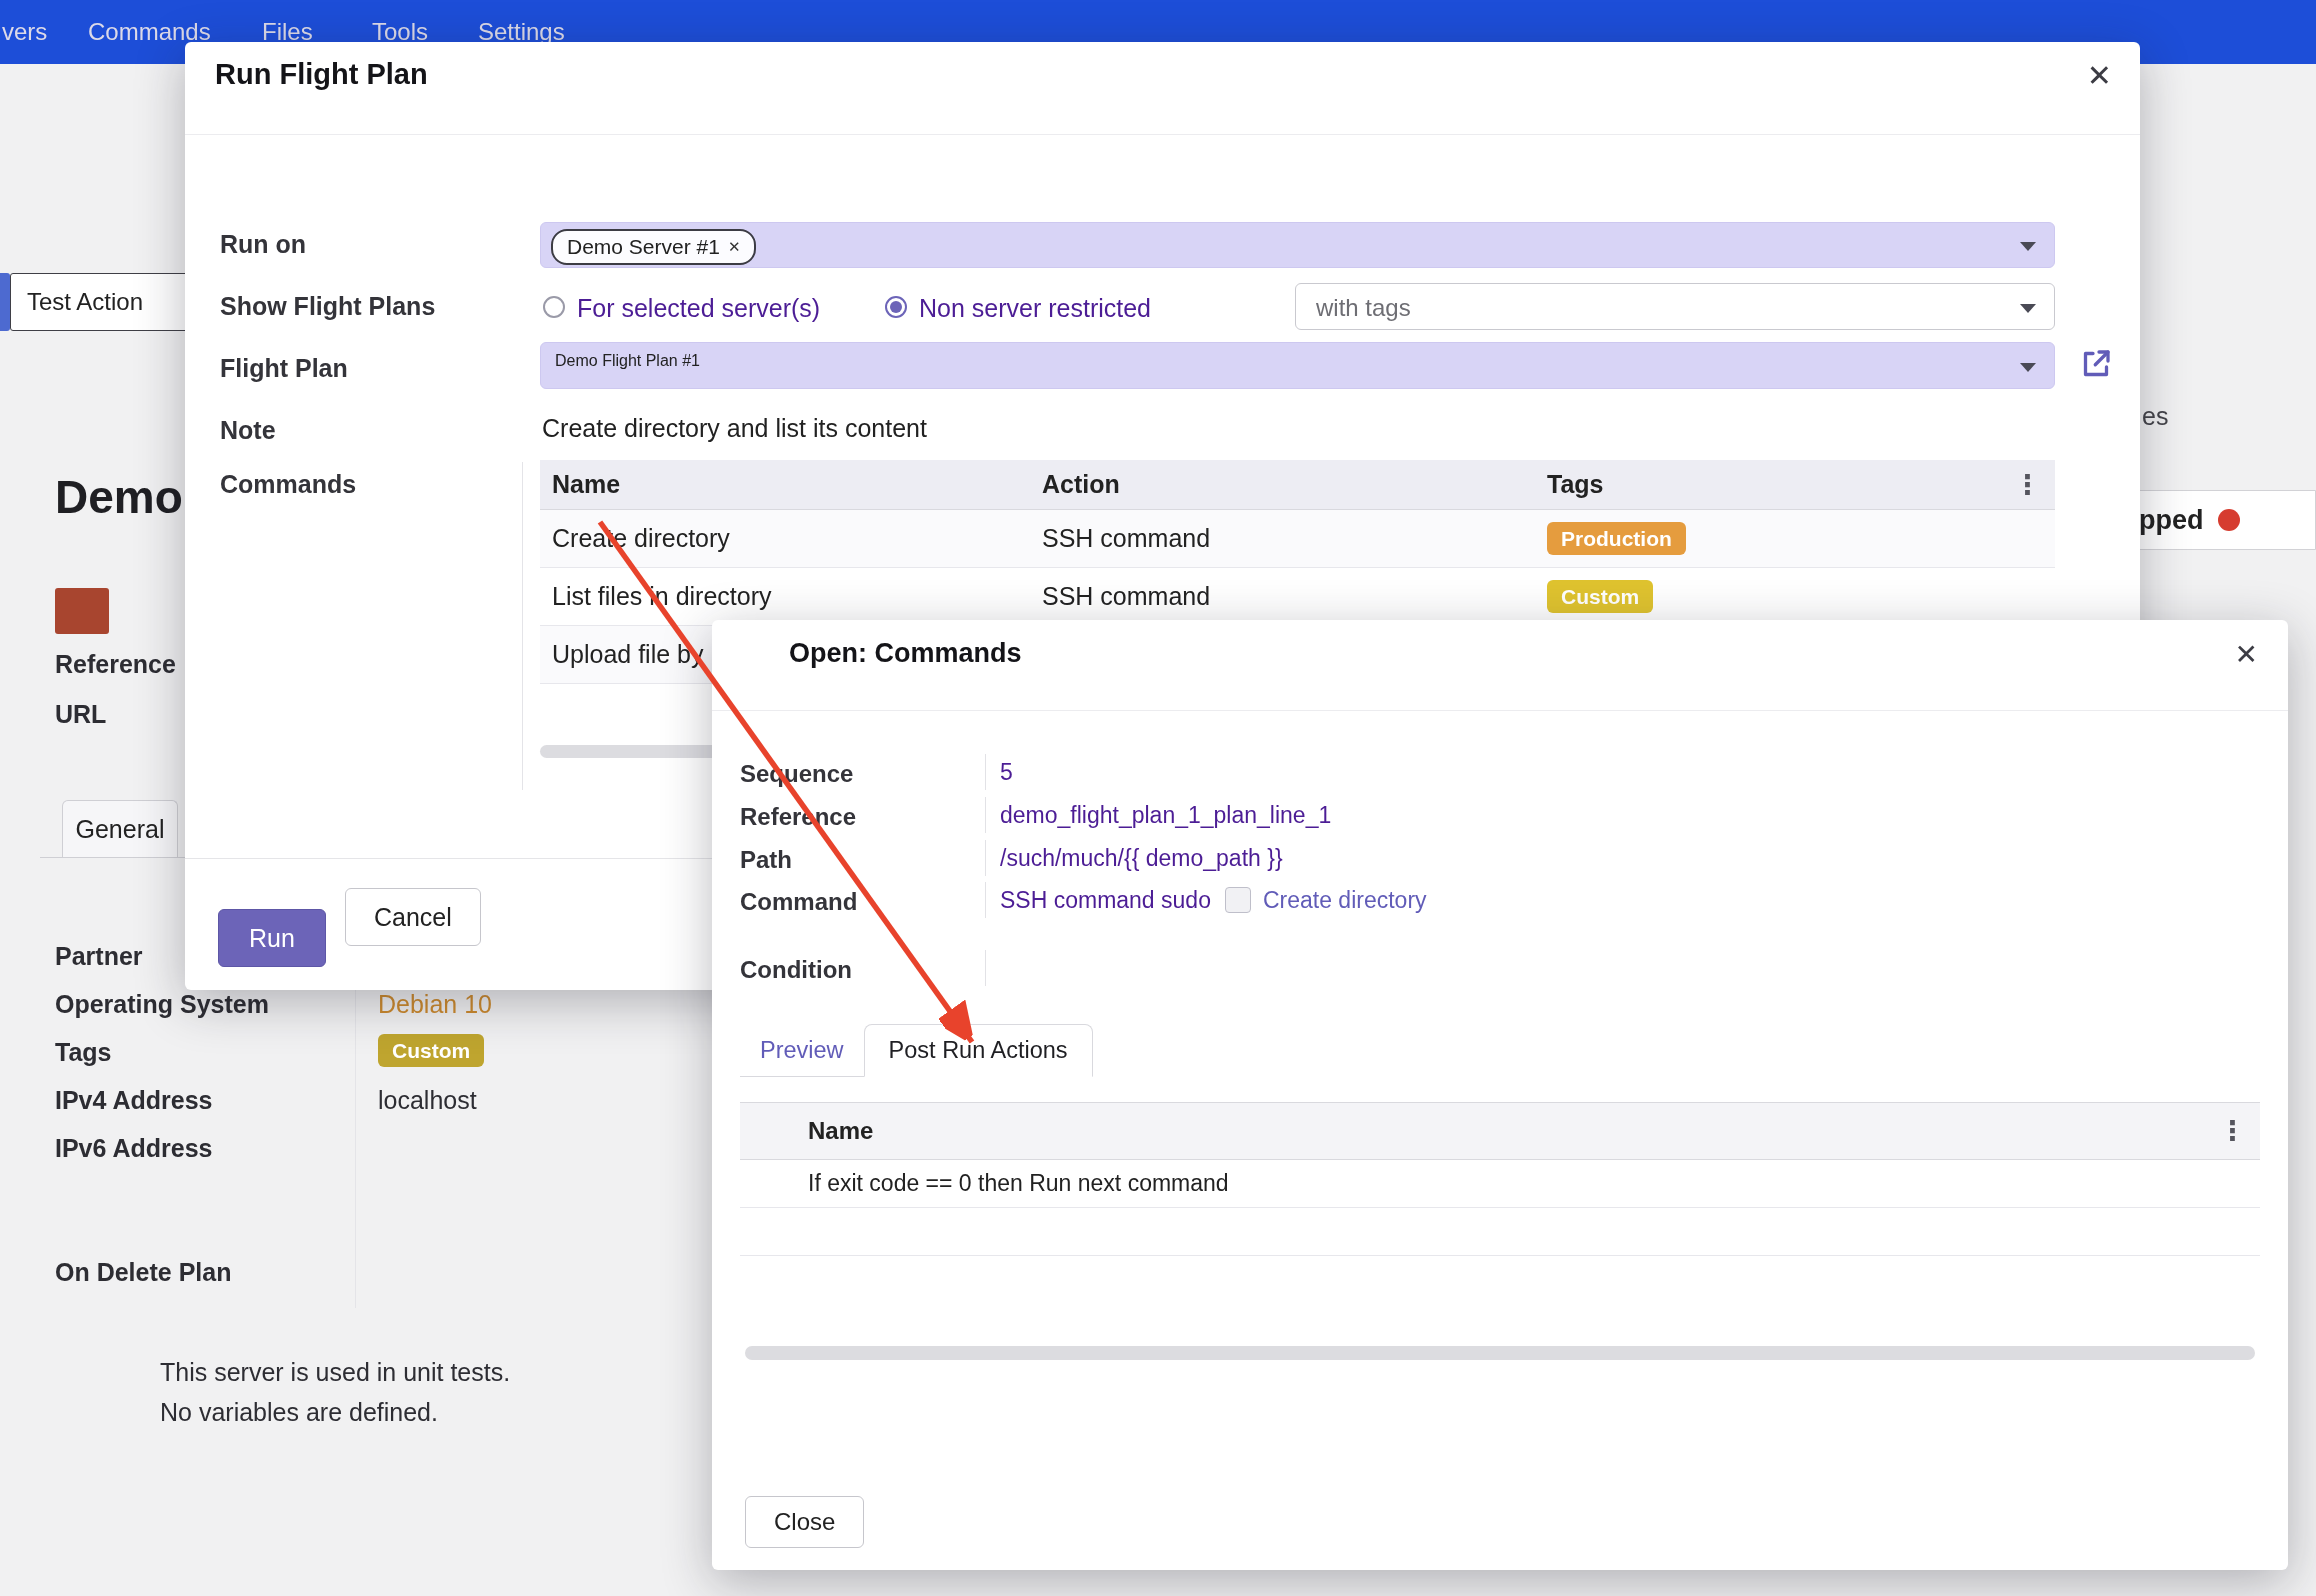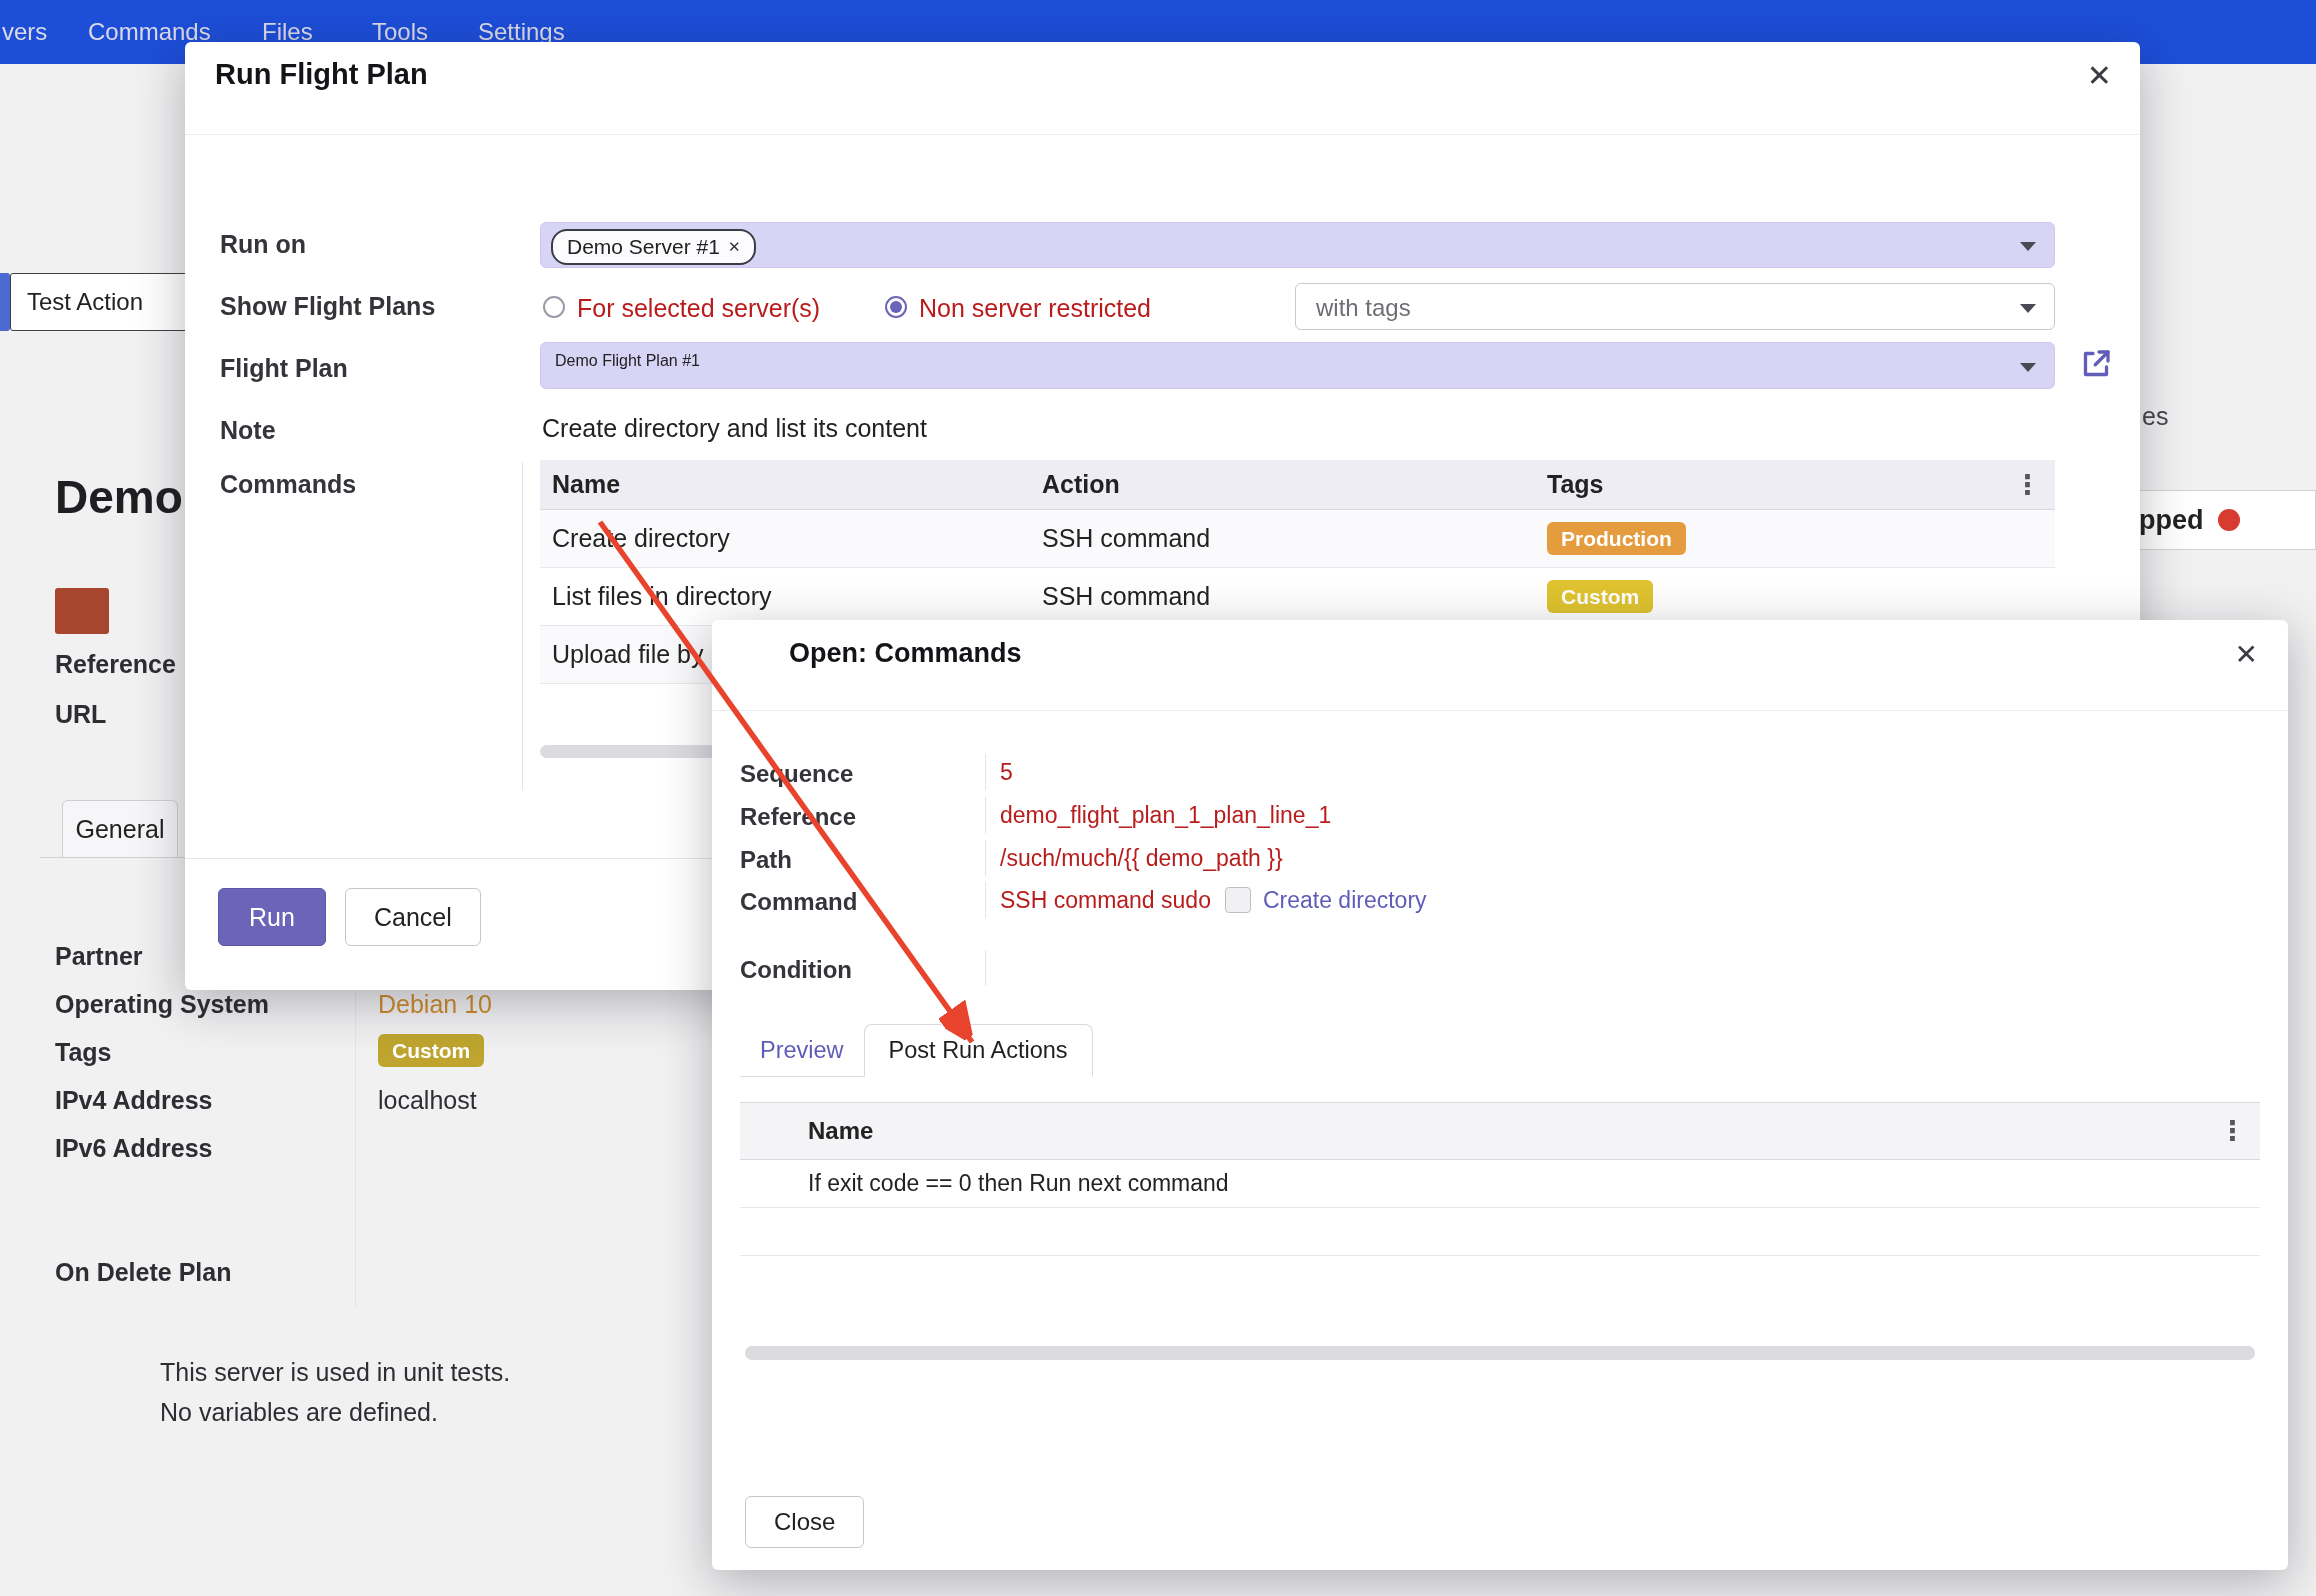--- a/index.html
+++ b/index.html
@@ -41,21 +41,21 @@
   .trow{display:flex;align-items:center;border-bottom:1px solid #E7E7EC;box-sizing:border-box;}
   .thead{background:#EDEDF3;font-weight:bold;color:#222;border-bottom:1px solid #D9D9DE;}
   .tcell{padding-left:12px;font-size:25px;color:#222;white-space:nowrap;overflow:hidden;box-sizing:border-box;}
   .kebab{margin-left:auto;padding-right:14px;font-size:27px;font-weight:bold;color:#55555e;cursor:pointer;}
 
   .btn{display:inline-flex;align-items:center;justify-content:center;height:58px;border-radius:6px;font-size:25px;cursor:pointer;box-sizing:border-box;}
   .btn-primary{background:#6C64B8;border:1px solid #5D56A6;color:#fff;padding:0 30px;}
   .btn-plain{background:#fff;border:1px solid #C6C6CC;color:#222;padding:0 28px;}
 
   .f-label{font-weight:bold;color:#34343A;font-size:24px;}
-  .f-value{font-size:23px;color:#b91c1c;}
+  .f-value{font-size:23px;color:#4c1d95;}
   .f-valcell{border-left:1px solid #E2E2E6;padding-left:14px;min-height:36px;display:flex;align-items:center;}
   .link{color:#615CB8;cursor:pointer;}
 
   .tabbar{display:inline-flex;border-bottom:1px solid #D9D9DE;align-items:flex-end;}
   .tab{padding:12px 20px;font-size:23.5px;cursor:pointer;}
   .tab.inactive{color:#615CB8;}
   .tab.active{color:#1F1F23;background:#fff;border:1px solid #D9D9DE;border-bottom:1px solid #fff;margin-bottom:-1px;border-radius:8px 8px 0 0;padding:12px 24px;}
 
   .hscroll{background:#DCDCE0;border-radius:7px;}
   .vline{background:#E4E4E8;width:1px;}
@@ -170,21 +170,21 @@
       <div class="trow" style="height:58px;background:#FAFAFC;">
         <div class="tcell" style="width:490px;">Upload file by</div>
         <div class="tcell" style="width:505px;"></div>
         <div class="tcell" style="flex:1;"></div>
       </div>
     </div>
     <div class="abs vline" style="left:337px;top:420px;height:328px;"></div>
     <div class="abs hscroll" style="left:355px;top:703px;width:222px;height:13px;"></div>
 
     <div class="abs" style="left:0;top:816px;width:100%;height:1px;background:#E5E5E8;"></div>
-    <div class="abs btn btn-primary" style="left:33px;top:846px;">Run</div>
+    <div class="abs btn btn-primary" style="left:33px;top:867px;">Run</div>
     <div class="abs btn btn-plain" style="left:160px;top:846px;">Cancel</div>
   </div>
 
   <div id="modal-commands" class="modal">
     <div class="abs m-title" style="left:33px;top:18px;font-size:27px;margin-left:44px;">Open: Commands</div>
     <div class="abs m-close" style="right:30px;top:18px;font-size:28px;">✕</div>
     <div class="abs" style="left:0;top:90px;width:100%;height:1px;background:#ECECEF;"></div>
 
     <div class="abs f-label" style="left:28px;top:140px;">Sequence</div>
     <div class="abs f-valcell" style="left:273px;top:134px;width:600px;">

